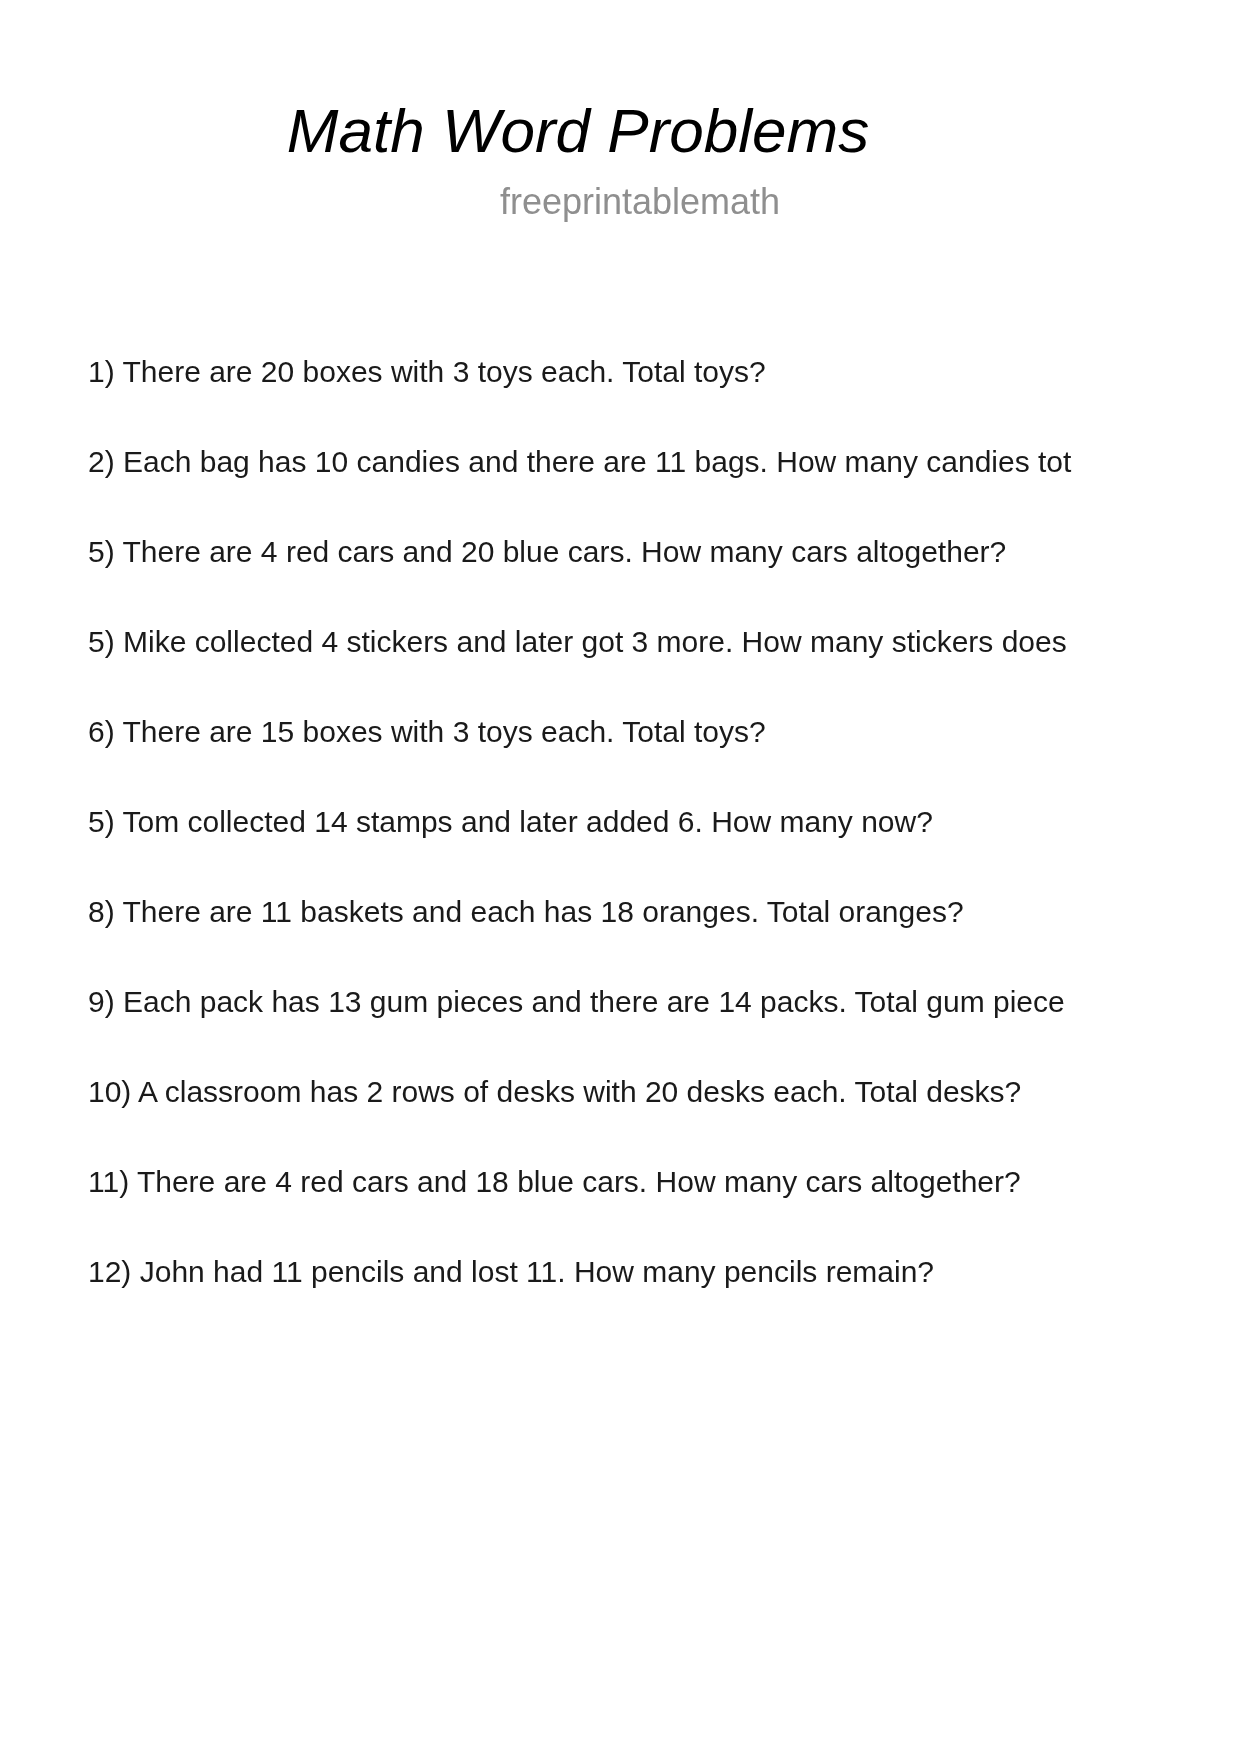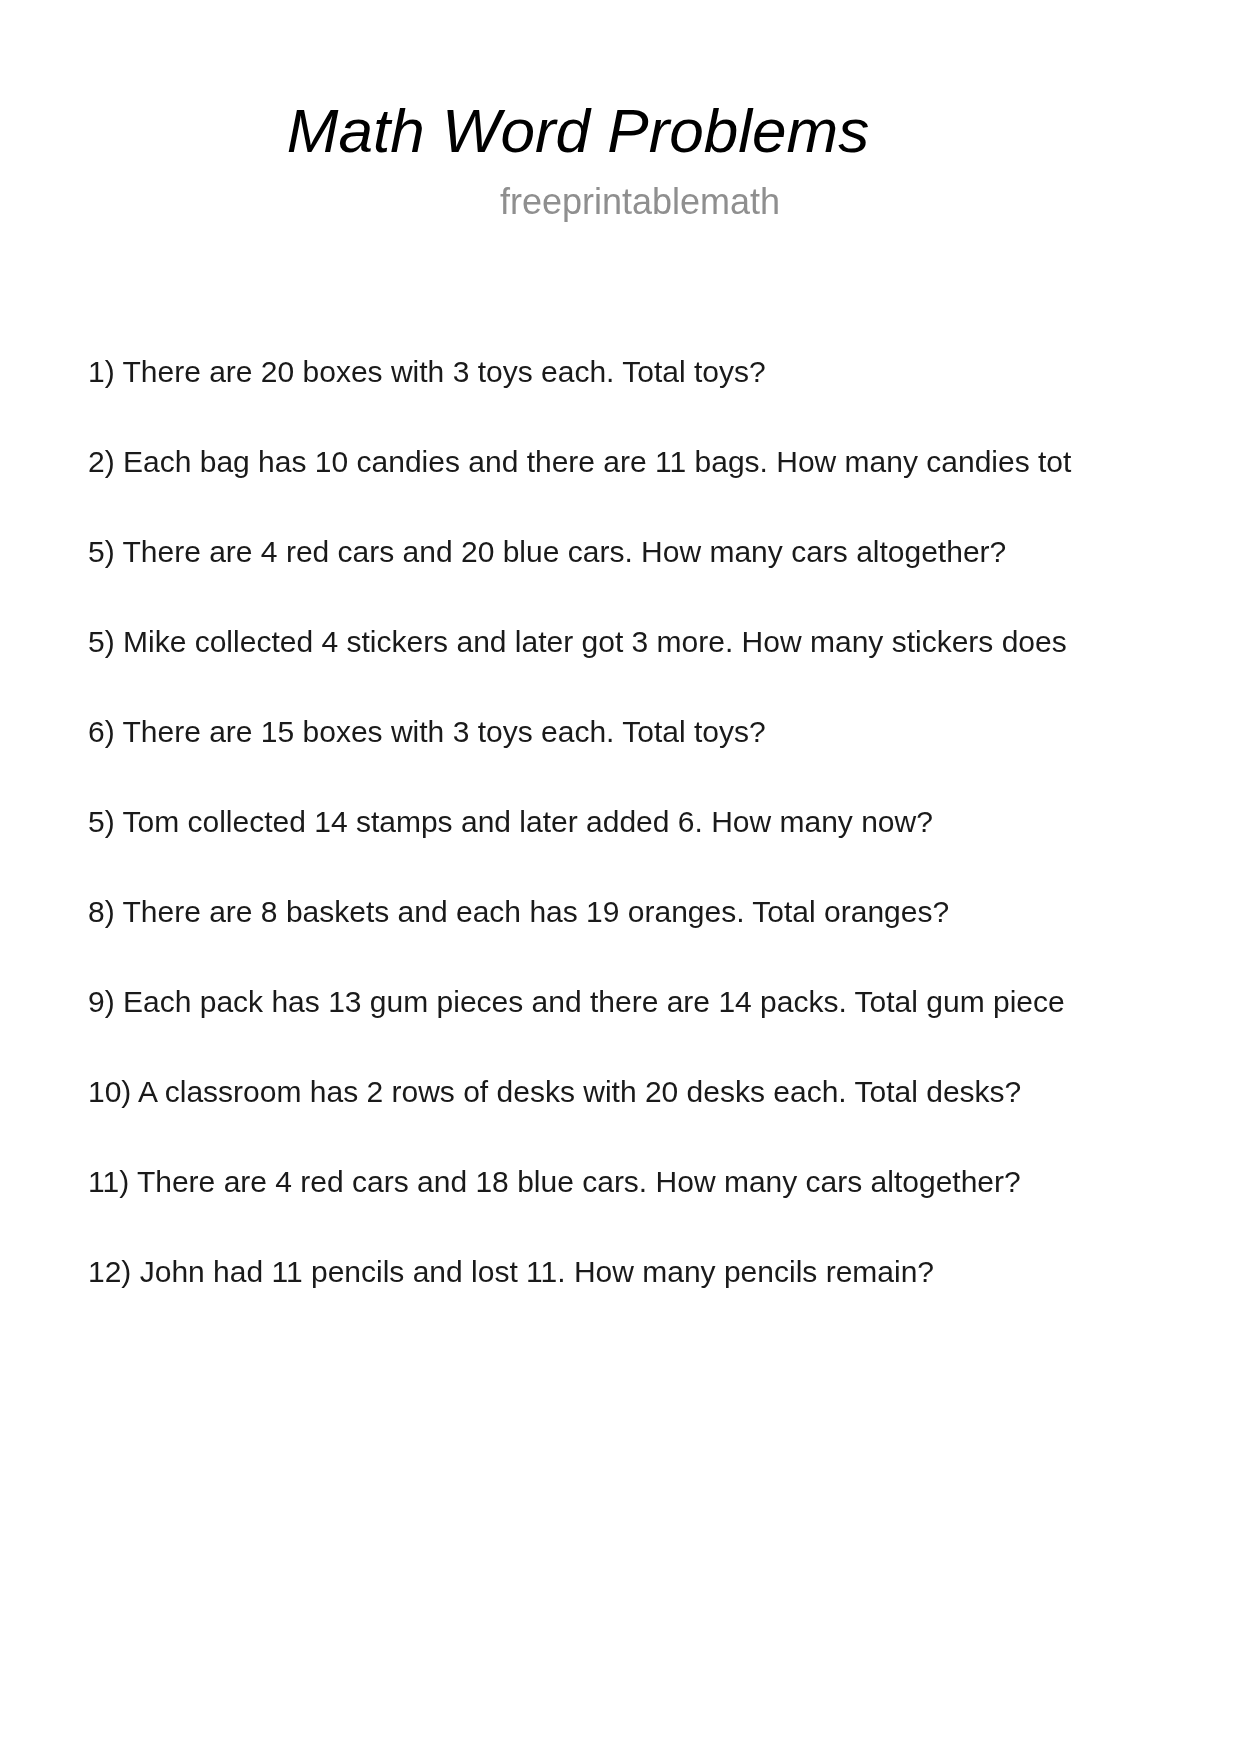--- a/index.html
+++ b/index.html
@@ -65,19 +65,19 @@
   <div class="title">Math Word Problems</div>
   <div class="subtitle">freeprintablemath</div>
 
   <div class="problems">
     <div class="problem">1) There are 20 boxes with 3 toys each. Total toys?</div>
     <div class="problem">2) Each bag has 10 candies and there are 11 bags. How many candies tot</div>
     <div class="problem">5) There are 4 red cars and 20 blue cars. How many cars altogether?</div>
     <div class="problem">5) Mike collected 4 stickers and later got 3 more. How many stickers does</div>
     <div class="problem">6) There are 15 boxes with 3 toys each. Total toys?</div>
     <div class="problem">5) Tom collected 14 stamps and later added 6. How many now?</div>
-    <div class="problem">8) There are 8 baskets and each has 19 oranges. Total oranges?</div>
+    <div class="problem">8) There are 11 baskets and each has 18 oranges. Total oranges?</div>
     <div class="problem">9) Each pack has 13 gum pieces and there are 14 packs. Total gum piece</div>
     <div class="problem">10) A classroom has 2 rows of desks with 20 desks each. Total desks?</div>
     <div class="problem">11) There are 4 red cars and 18 blue cars. How many cars altogether?</div>
     <div class="problem">12) John had 11 pencils and lost 11. How many pencils remain?</div>
   </div>
 </div>
 
 </body></html>

